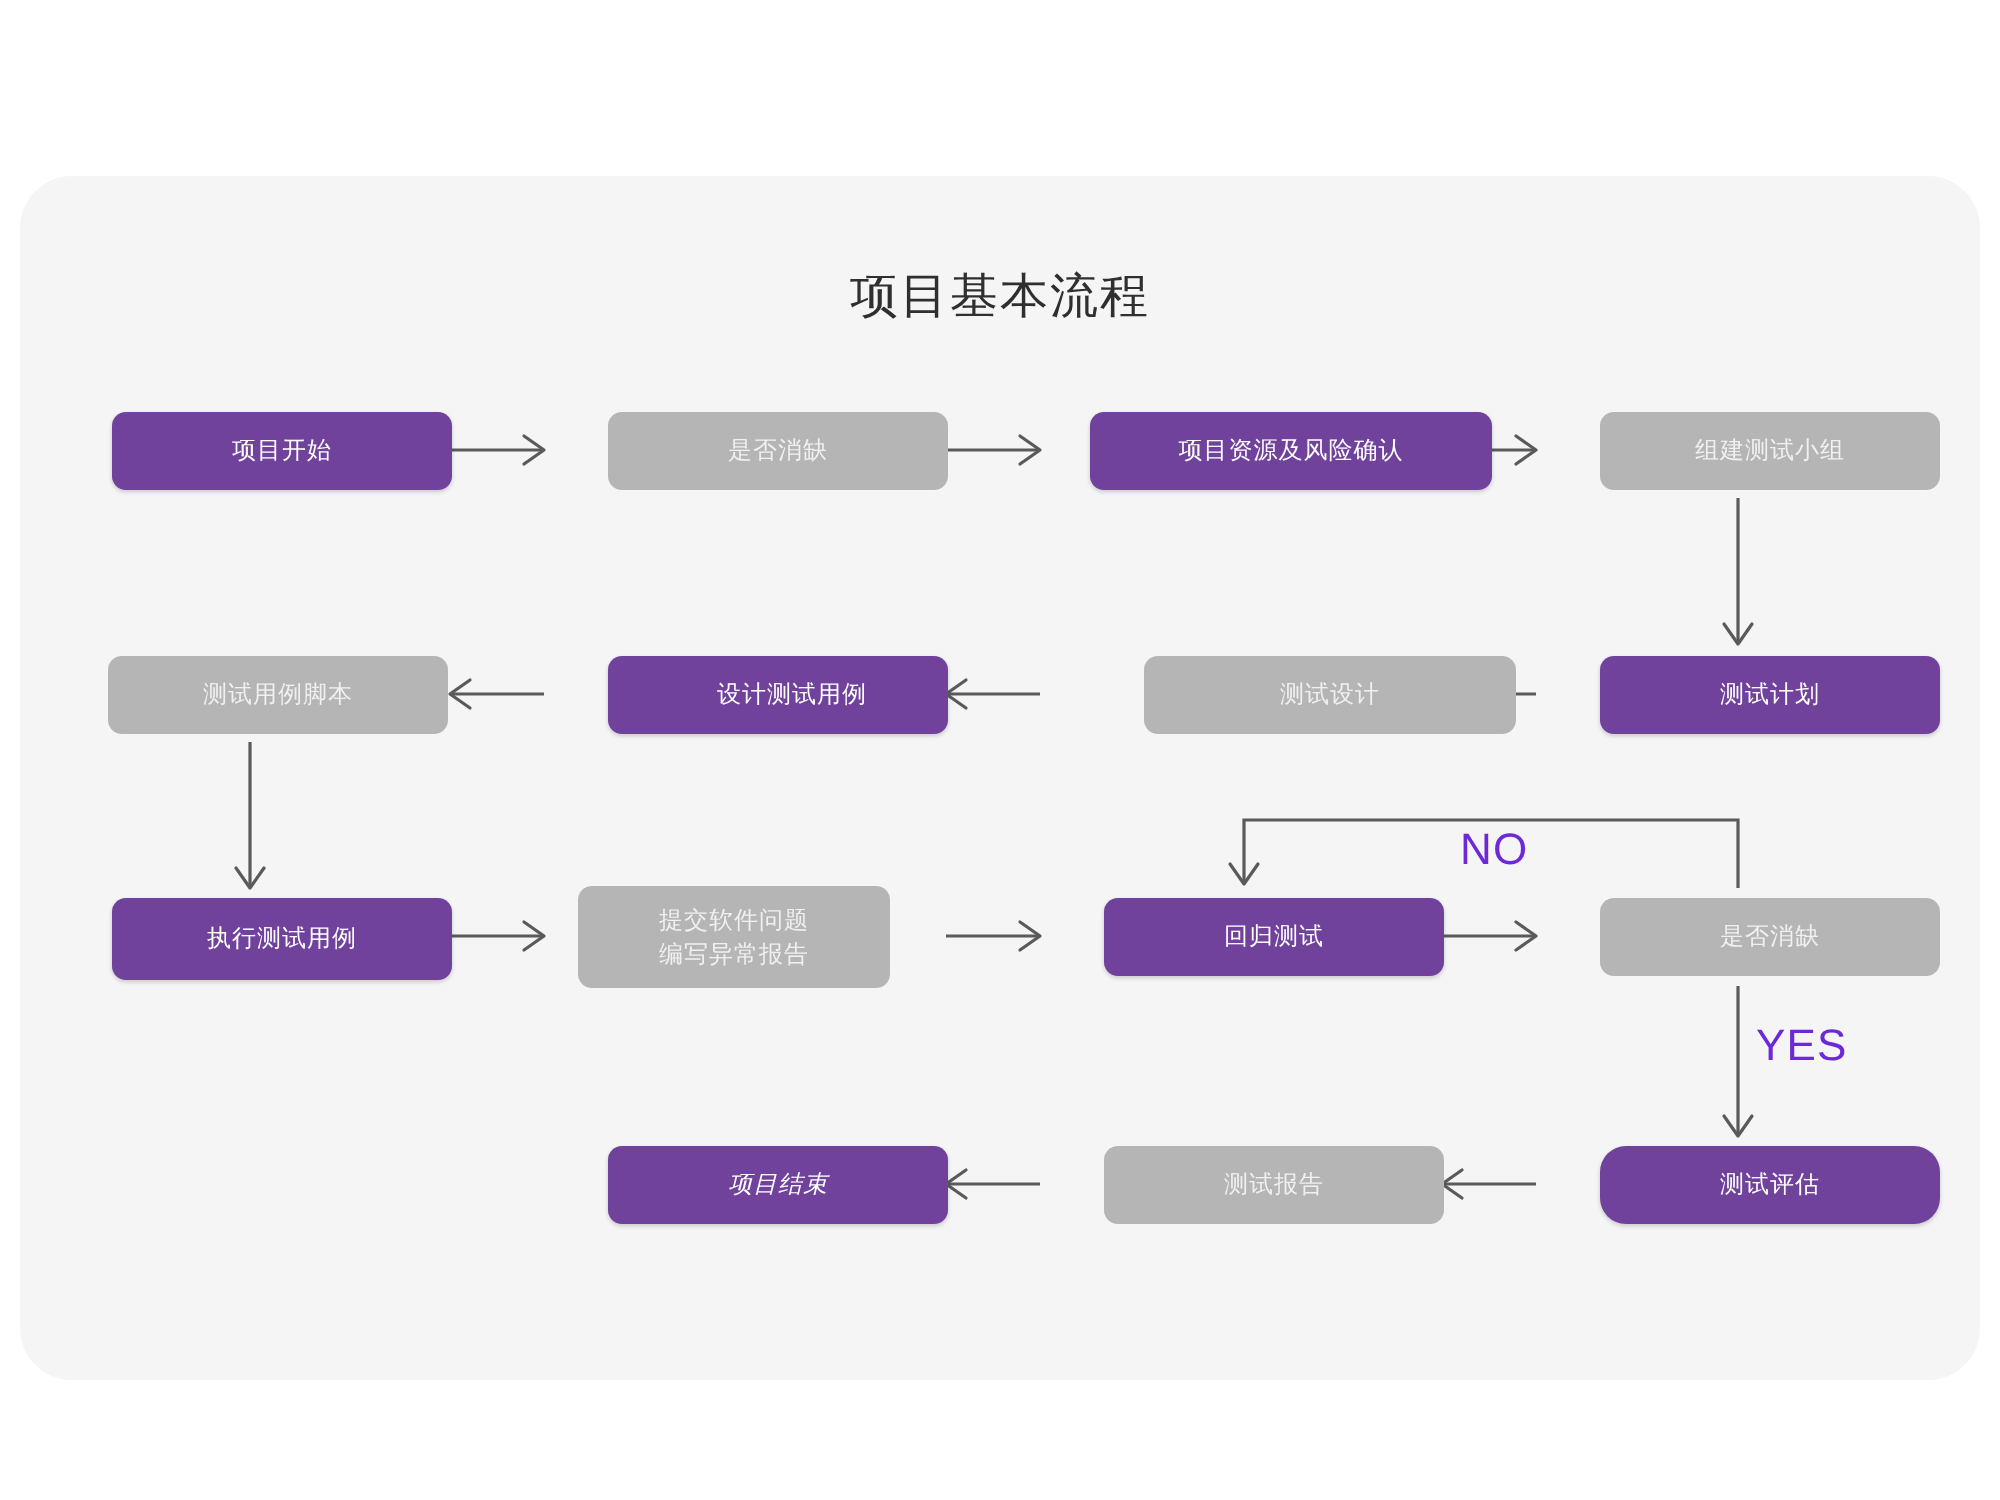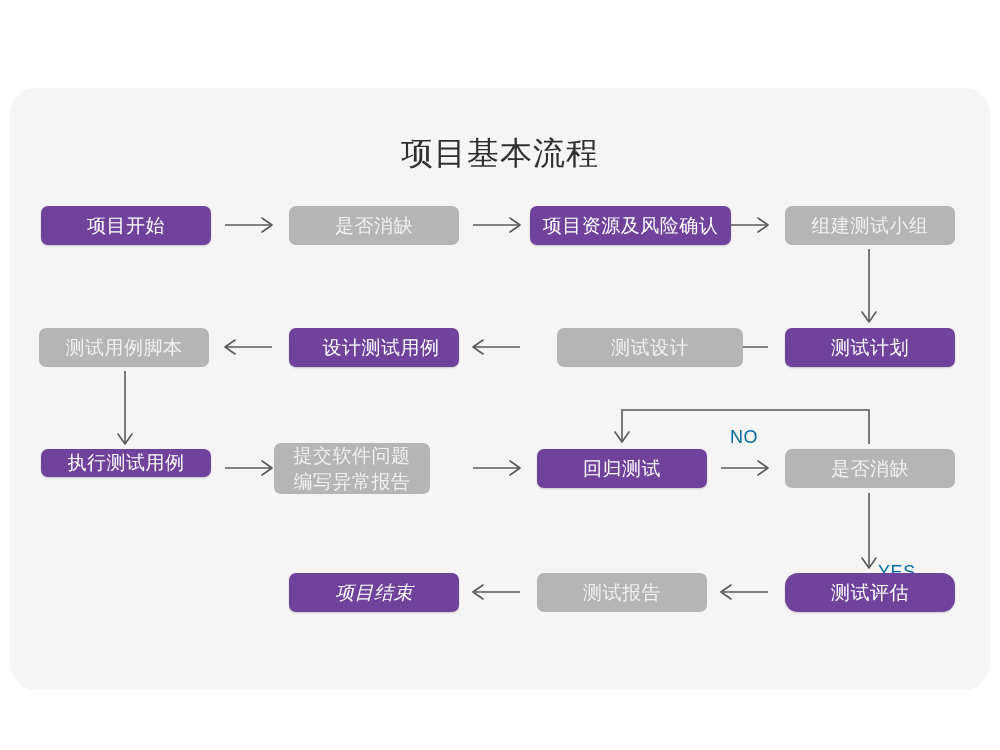--- a/index.html
+++ b/index.html
@@ -26,40 +26,41 @@
     border-radius: 26px;
   }
 
   
   #chart-title {
     position: absolute;
     left: 0;
     top: 132px;
     width: 1000px;
     text-align: center;
-    font-size: 32px;
+    font-size: 24px;
     font-weight: 400;
     color: #2f2f2f;
     letter-spacing: 1px;
     white-space: nowrap;
   }
 
   
   .node {
     position: absolute;
     box-sizing: border-box;
     display: flex;
     align-items: center;
     justify-content: center;
     text-align: left;
     border-radius: 7px;
-    font-size: 19px;
+    font-size: 12px;
     line-height: 1.35;
     letter-spacing: 0.5px;
     user-select: none;
+    margin-left: 15px;
   }
   .node.purple {
     background: #70429b;
     color: #ffffff;
     box-shadow: 0 1px 2px rgba(0,0,0,0.18);
   }
   .node.gray {
     background: #b5b5b5;
     color: #f0f0f0;
   }
@@ -82,28 +83,27 @@
     stroke: #5a5a5a;
     stroke-width: 1.6;
     fill: none;
     stroke-linecap: round;
     stroke-linejoin: round;
   }
 
   
   .branch-label {
     position: absolute;
-    font-size: 18px;
-    color: #0369a1;
+    font-size: 22px;
+    color: #6d28d9;
     letter-spacing: 0.6px;
     user-select: none;
-    margin-top: 15px;
   }
   #label-no  { left: 730px; top: 412px; }
-  #label-yes { left: 878px; top: 547px; text-align: center; }
+  #label-yes { left: 878px; top: 510px; text-align: center; }
 </style>
 </head>
 <body>
 
 <div id="flow-card"></div>
 
 <div id="chart-title">项目基本流程</div>
 
 <svg id="connectors" viewBox="0 0 1000 750" xmlns="http://www.w3.org/2000/svg">
 
@@ -198,21 +198,21 @@
 <div class="node purple" style="left:289px; top:328px; width:170px; height:39px;padding-left:14px;">
   <span class="node-label">设计测试用例</span>
 </div>
 <div class="node gray" style="left:557px; top:328px; width:186px; height:39px;">
   <span class="node-label">测试设计</span>
 </div>
 <div class="node purple" style="left:785px; top:328px; width:170px; height:39px;">
   <span class="node-label">测试计划</span>
 </div>
 
-<div class="node purple" style="left:41px; top:449px; width:170px; height:28px;">
+<div class="node purple" style="left:41px; top:449px; width:170px; height:41px;">
   <span class="node-label">执行测试用例</span>
 </div>
 <div class="node gray" style="left:274px; top:443px; width:156px; height:51px;">
   <span class="node-label">提交软件问题
 编写异常报告</span>
 </div>
 <div class="node purple" style="left:537px; top:449px; width:170px; height:39px;">
   <span class="node-label">回归测试</span>
 </div>
 <div class="node gray" style="left:785px; top:449px; width:170px; height:39px;">

